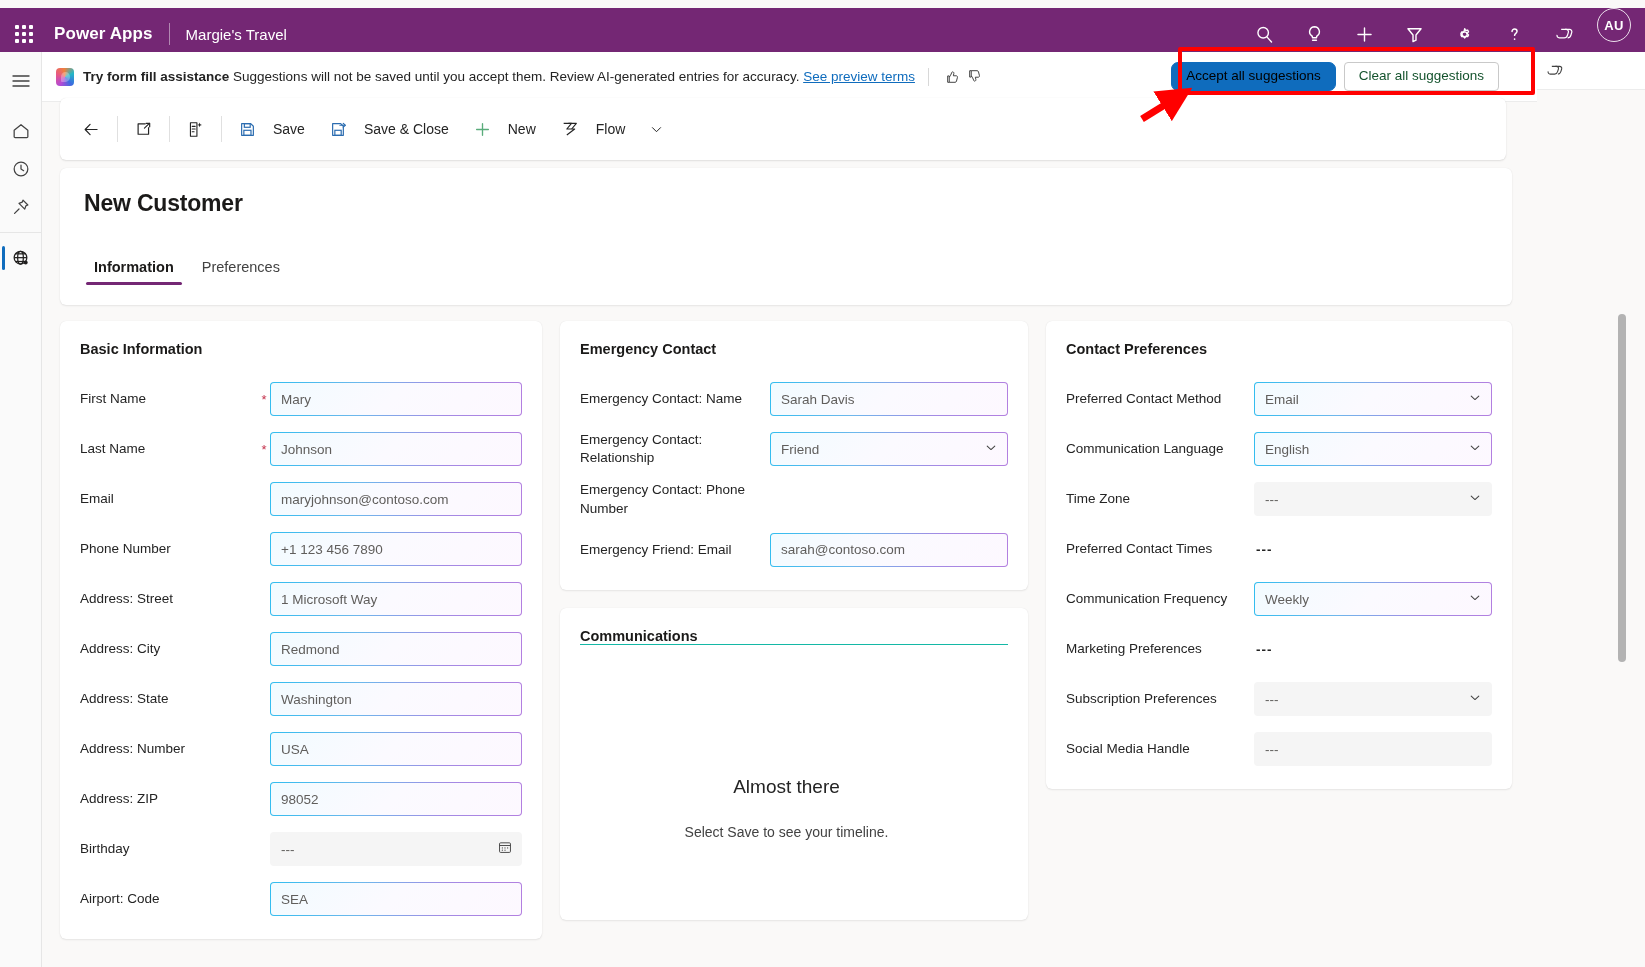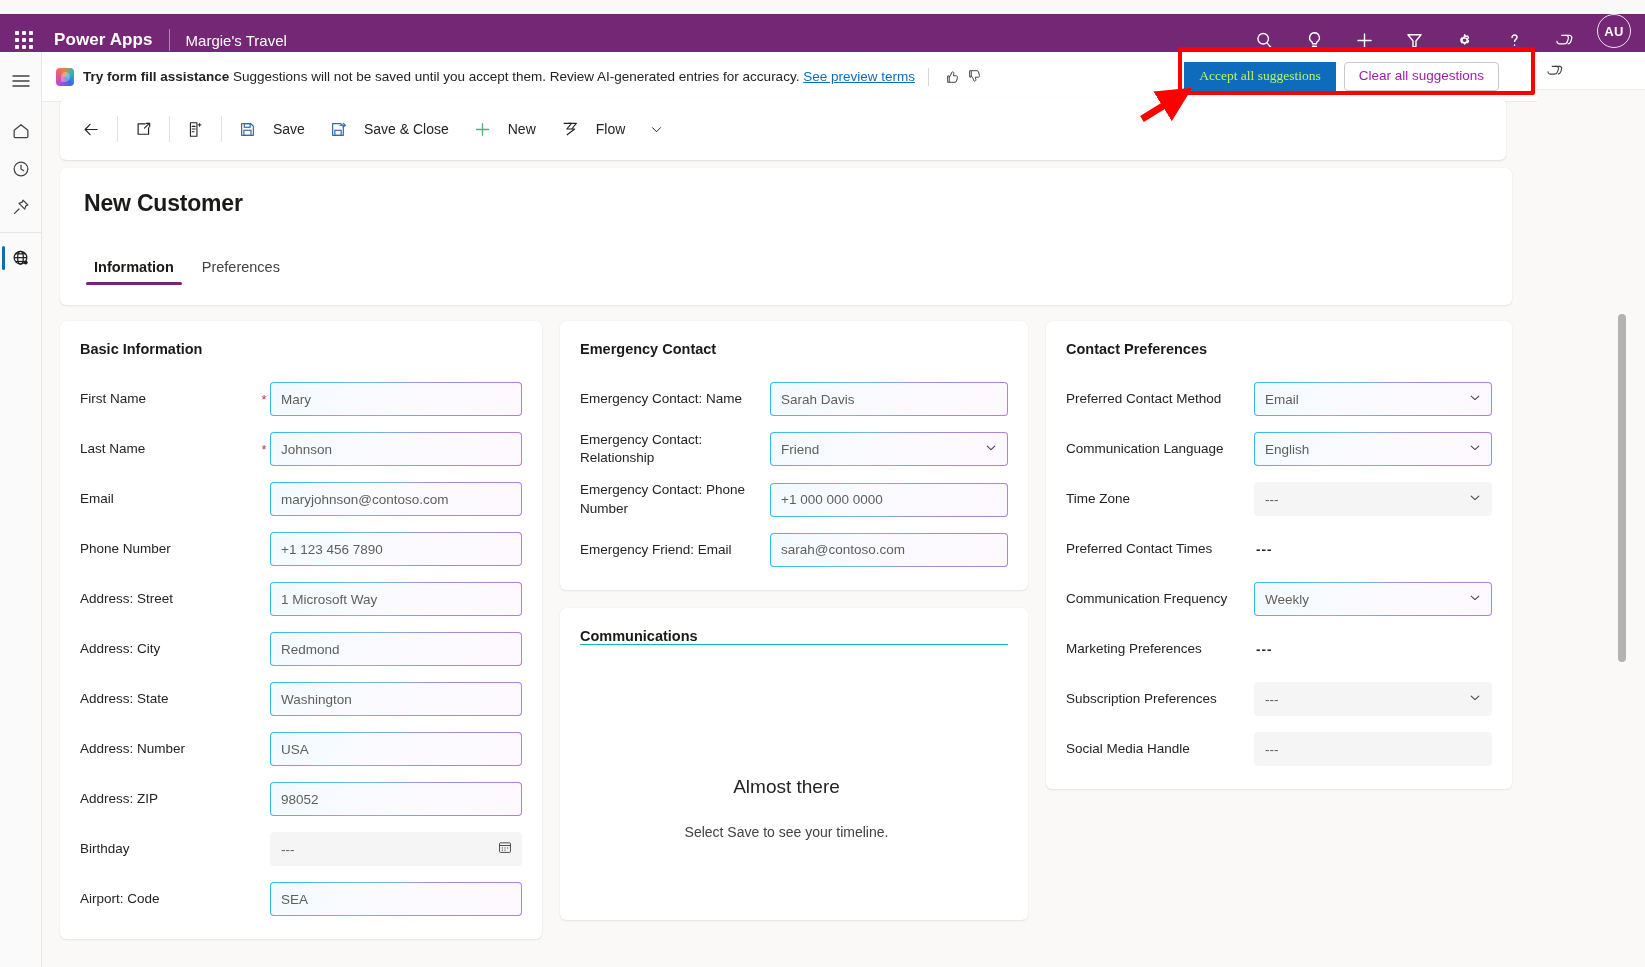--- a/index.html
+++ b/index.html
@@ -6,21 +6,21 @@
   html, body {
     width: 1645px; height: 967px;
     font-family: "Liberation Sans", sans-serif;
     background: #f5f5f5;
     overflow: hidden;
   }
   .app { position: relative; width: 1645px; height: 967px; background: #faf9f8; }
 
   
   .topbar {
-    position: absolute; top: 14px; left: 0; width: 1645px; height: 52px;
+    position: absolute; top: 8px; left: 0; width: 1645px; height: 52px;
     background: #742774; display: flex; align-items: center;
     color: #ffffff;
   }
   .waffle {
     width: 48px; height: 52px; display: flex; align-items: center; justify-content: center;
     cursor: pointer;
   }
   .waffle-grid {
     display: grid; grid-template-columns: repeat(3, 4px); grid-template-rows: repeat(3, 4px);
     gap: 3px;
@@ -84,26 +84,26 @@
   .banner-text { font-size: 13.5px; color: #242424; white-space: nowrap; }
   .banner-text b { font-weight: bold; }
   .banner-link { color: #0f6cbd; text-decoration: underline; cursor: pointer; }
   .banner-div { width: 1px; height: 18px; background: #d8d8d8; margin: 0 13px; }
   .thumb { width: 22px; height: 22px; display: flex; align-items: center; justify-content: center; cursor: pointer; }
 
   .banner-actions {
     margin-left: auto; display: flex; align-items: center; gap: 8px; padding-right: 38px;
   }
   .btn-primary {
-    background: #0f6cbd; color: #bef264; border: 1px solid #0f6cbd; border-radius: 0;
-    font-size: 13.5px; font-family: Liberation Serif, serif; padding: 6px 14px; cursor: pointer;
+    background: #0f6cbd; color: #000000; border: 1px solid #0f6cbd; border-radius: 7px;
+    font-size: 13.5px; font-family: Liberation Sans, sans-serif; padding: 6px 14px; cursor: pointer;
     white-space: nowrap; line-height: 1.1;
   }
   .btn-secondary {
-    background: #ffffff; color: #a21caf; border: 1px solid #c9c9c9; border-radius: 4px;
+    background: #ffffff; color: #14532d; border: 1px solid #c9c9c9; border-radius: 4px;
     font-size: 13.5px; font-family: inherit; padding: 6px 14px; cursor: pointer;
     white-space: nowrap; line-height: 1.1;
   }
   .copilot-side {
     position: absolute; top: 52px; left: 1537px; width: 108px; height: 38px;
     background: #ffffff; border-bottom: 1px solid #ececec;
     display: flex; align-items: center; justify-content: flex-start; padding-left: 8px;
   }
 
   
@@ -564,23 +564,20 @@
               <span class="chev">
                 <svg width="14" height="14" viewBox="0 0 24 24" fill="none" stroke="#424242" stroke-width="1.8">
                   <polyline points="5.5,9.5 12,15.5 18.5,9.5" stroke-linecap="round" stroke-linejoin="round"></polyline>
                 </svg>
               </span>
             </div>
           </div>
 
           <div class="row">
             <span class="lbl">Emergency Contact: Phone Number</span>
-            <div class="fld sugg">
-              <span>+1 000 000 0000</span>
-            </div>
           </div>
 
           <div class="row">
             <span class="lbl">Emergency Friend: Email</span>
             <div class="fld sugg">
               <span>sarah@contoso.com</span>
             </div>
           </div>
         </div>
 

